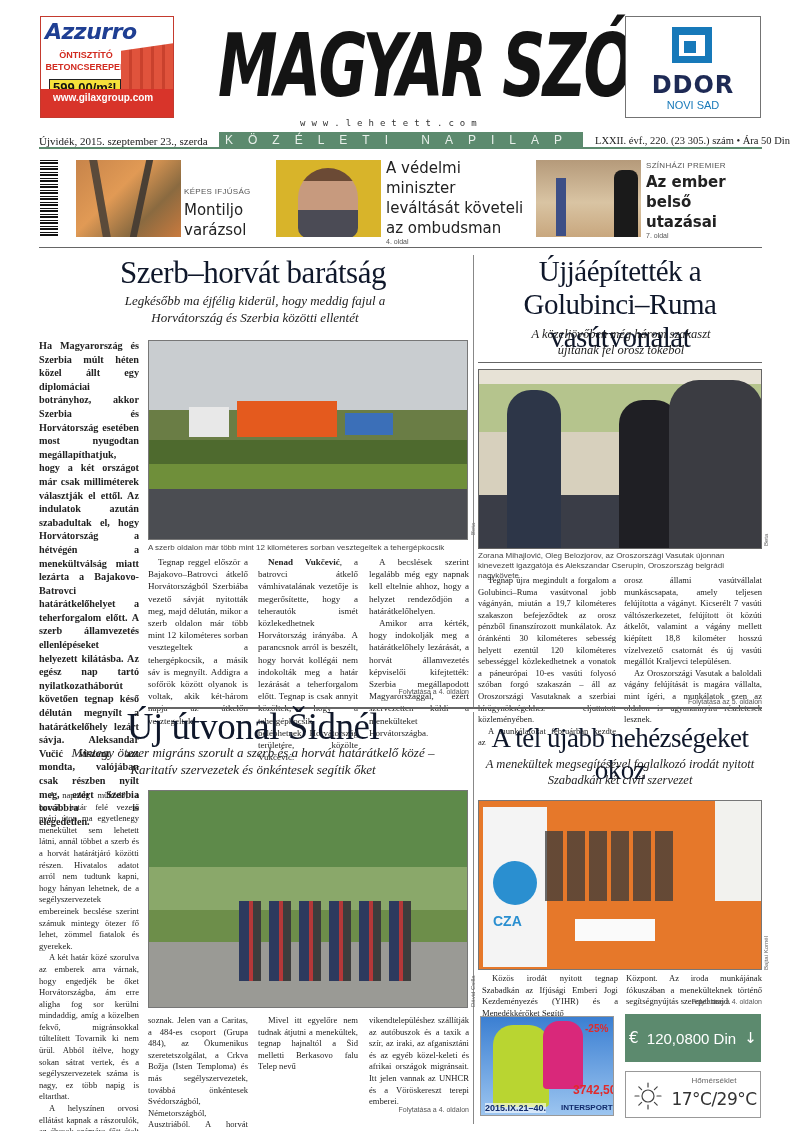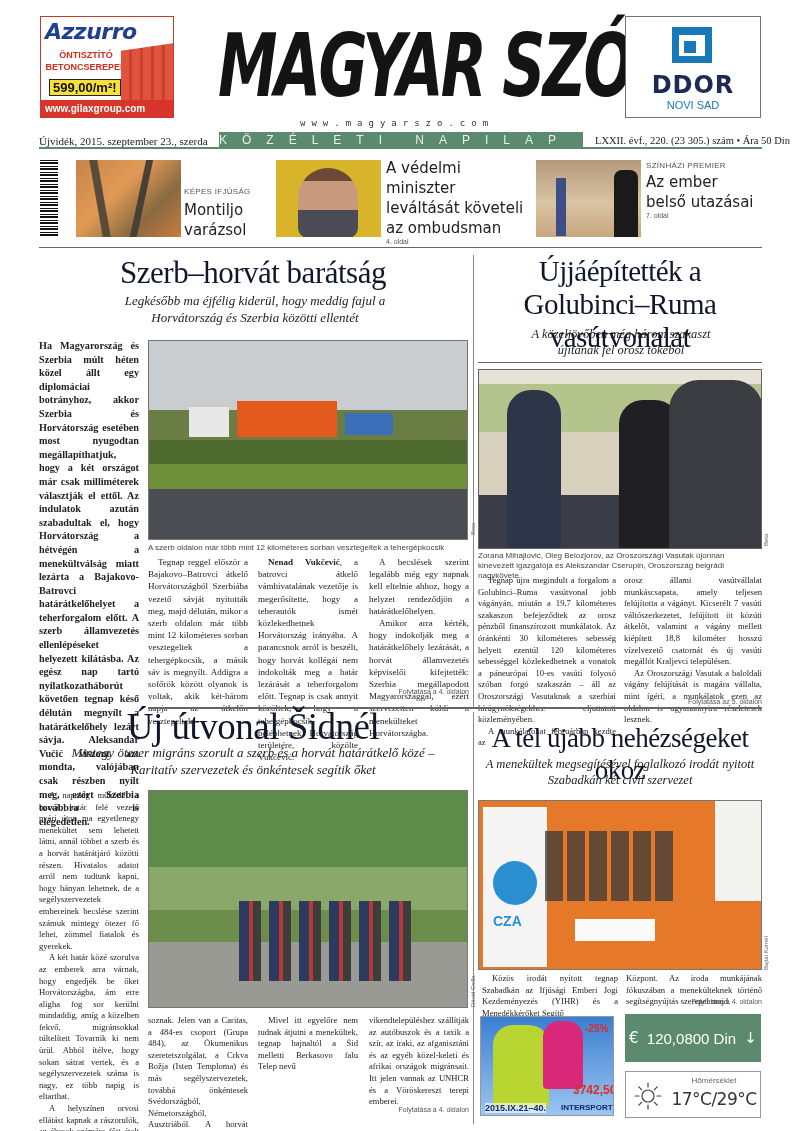--- a/index.html
+++ b/index.html
@@ -6,25 +6,25 @@
   html, body { width: 800px; height: 1131px; background: #ffffff; overflow: hidden; }
   body { position: relative; font-family: "Liberation Serif", serif; color: #1a1a1a; }
   .abs { position: absolute; }
 
   
   .ad-azzurro { left: 40px; top: 16px; width: 134px; height: 102px; border: 1px solid #c43a2e; background: #fff; overflow: hidden; }
   .ad-azzurro .brand { position: absolute; left: 4px; top: 2px; font: italic 900 22px "DejaVu Sans", sans-serif; color: #1f3f93; letter-spacing: -0.5px; }
   .ad-azzurro .sub { position: absolute; left: 4px; top: 32px; width: 82px; font: bold 9px "Liberation Sans", sans-serif; color: #d22a1f; text-align: center; line-height: 12px; }
   .ad-azzurro .tile { position: absolute; left: 80px; top: 30px; width: 52px; height: 64px; background: repeating-linear-gradient(90deg,#e0533c 0 8px,#c9412d 8px 11px); transform: skewY(-8deg); }
   .ad-azzurro .price { position: absolute; left: 8px; top: 62px; background: #f6e13a; border: 1px solid #222; font: bold 13px "Liberation Sans", sans-serif; color: #111; padding: 0 3px; }
-  .ad-azzurro .url { position: absolute; left: 0; bottom: 0; width: 100%; height: 17px; background: #d8342a; color: #fff; font: bold 10px "Liberation Sans", sans-serif; line-height: 17px; padding-left: 4px; }
+  .ad-azzurro .url { position: absolute; left: 0; bottom: 0; width: 100%; height: 28px; background: #d8342a; color: #fff; font: bold 10px "Liberation Sans", sans-serif; line-height: 17px; padding-left: 12px; }
 
   .logo { left: 218px; top: 12px; width: 364px; height: 108px; font: italic 900 88px "DejaVu Sans", sans-serif; color: #141414; letter-spacing: -4px; line-height: 108px; transform: scaleX(0.68) ; transform-origin: left center; white-space: nowrap; }
   .logo-url { left: 300px; top: 118px; font: 9px "DejaVu Sans Mono", monospace; letter-spacing: 6px; color: #333; }
-  .green-band { left: 219px; top: 132px; width: 364px; height: 16px; background: #5c8a6e; color: #e8f0ea; font: 12px "Liberation Sans", sans-serif; letter-spacing: 15px; text-align: left; line-height: 16px; }
+  .green-band { left: 219px; top: 132px; width: 364px; height: 16px; background: #5c8a6e; color: #e8f0ea; font: 12px "Liberation Sans", sans-serif; letter-spacing: 15px; text-align: center; line-height: 16px; }
 
   .ad-ddor { left: 625px; top: 16px; width: 136px; height: 102px; border: 1px solid #737373; background: #fff; }
   .ad-ddor .mark { position: absolute; left: 46px; top: 10px; width: 40px; height: 36px; border: 7px solid #1779b9; border-top-width: 8px; }
   .ad-ddor .mark::after { content: ""; position: absolute; left: 5px; top: 6px; width: 12px; height: 12px; background: #1779b9; }
   .ad-ddor .name { position: absolute; left: 0; width: 100%; top: 54px; text-align: center; font: 900 24px "DejaVu Sans", sans-serif; color: #1e2a55; letter-spacing: 1px; }
   .ad-ddor .city { position: absolute; left: 0; width: 100%; top: 82px; text-align: center; font: 11px "Liberation Sans", sans-serif; color: #1779b9; }
 
   .dateline { left: 39px; top: 135px; font-size: 11px; color: #222; }
   .issue { left: 595px; top: 135px; font-size: 10.5px; color: #222; }
   .rule-top { left: 39px; top: 147px; width: 723px; height: 2px; background: #5c8a6e; }
@@ -100,21 +100,21 @@
   <div class="sub">
     <div>ÖNTISZTÍTÓ</div>
     <div>BETONCSEREPEK</div>
   </div>
   <div class="tile"></div>
   <div class="price">599,00/m²!</div>
   <div class="url">www.gilaxgroup.com</div>
 </div>
 
 <div class="abs logo">MAGYAR SZÓ</div>
-<div class="abs logo-url">www.magyarszo.com</div>
+<div class="abs logo-url">www.lehetett.com</div>
 <div class="abs green-band">KÖZÉLETI NAPILAP</div>
 
 <div class="abs ad-ddor">
   <div class="mark"></div>
   <div class="name">DDOR</div>
   <div class="city">NOVI SAD</div>
 </div>
 
 <div class="abs dateline">Újvidék, 2015. szeptember 23., szerda</div>
 <div class="abs issue">LXXII. évf., 220. (23 305.) szám • Ára 50 Din</div>
@@ -136,21 +136,21 @@
   <div class="teaser-title">A védelmi miniszter leváltását követeli az ombudsman</div>
   <div class="page-ref">4. oldal</div>
 </div>
 
 <div class="abs teaser-img t3img">
     <div class="fig"></div>
     <div class="fig2"></div>
   </div>
 <div class="abs" style="left:646px;top:161px;width:116px;">
   <div class="kicker">SZÍNHÁZI PREMIER</div>
-  <div class="teaser-title" style="margin-top:2px;">Az ember belső utazásai</div>
+  <div class="teaser-title" style="margin-top:2px;font-weight:bold;">Az ember belső utazásai</div>
   <div class="page-ref">7. oldal</div>
 </div>
 <div class="abs rule-teaser"></div>
 
 <h1 class="abs headline" style="left:40px;top:255px;width:426px;font-size:31px;line-height:36px;">Szerb–horvát barátság</h1>
 <div class="abs deck" style="left:120px;top:292px;width:270px;font-size:13px;line-height:17px;">Legkésőbb ma éjfélig kiderül, hogy meddig fajul a Horvátország és Szerbia közötti ellentét</div>
 
 <div class="abs body lead" style="left:39px;top:339px;width:100px;">Ha Magyarország és Szerbia múlt héten közel állt egy diplomáciai botrányhoz, akkor Szerbia és Horvátország esetében most nyugodtan megállapíthatjuk, hogy a két országot már csak milliméterek választják el ettől. Az indulatok azután szabadultak el, hogy Horvátország a hétvégén a menekültválság miatt lezárta a Bajakovo-Batrovci határátkelőhelyet a teherforgalom előtt. A szerb államvezetés ellenlépéseket helyezett kilátásba. Az egész nap tartó nyilatkozatháborút követően tegnap késő délután megnyílt a határátkelőhely lezárt sávja. Aleksandar Vučić viszont azt mondta, valójában csak részben nyílt meg, ezért Szerbia továbbra is elégedetlen.</div>
 
 <div class="abs photo-trucks">

